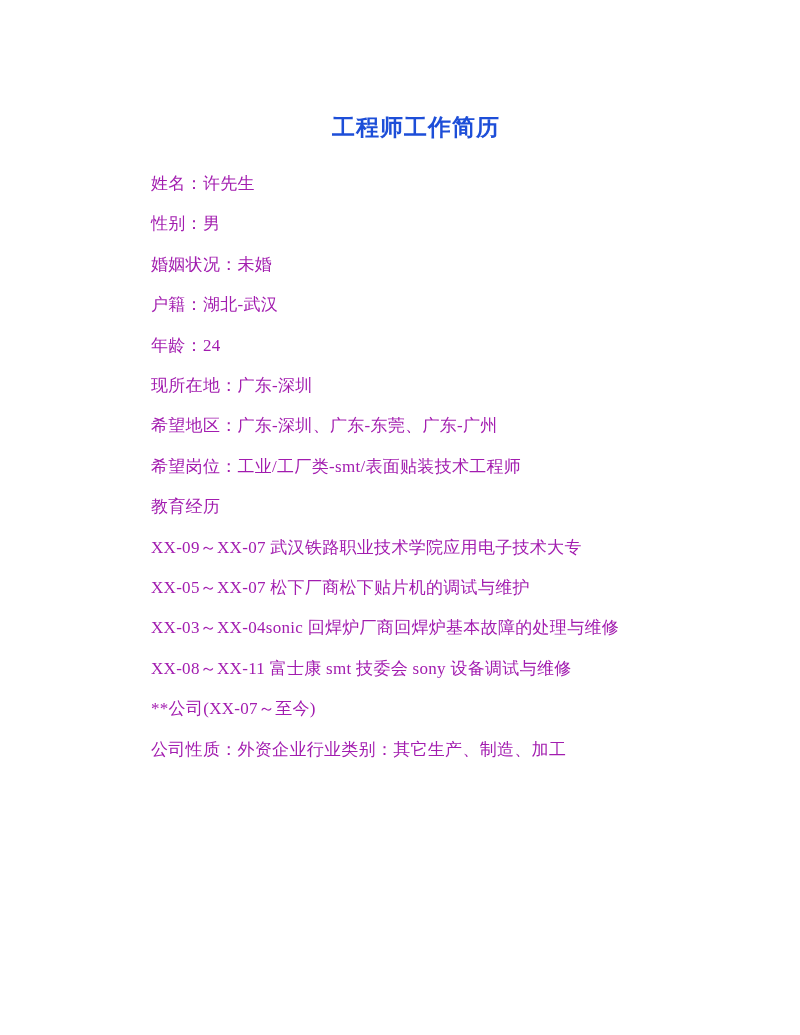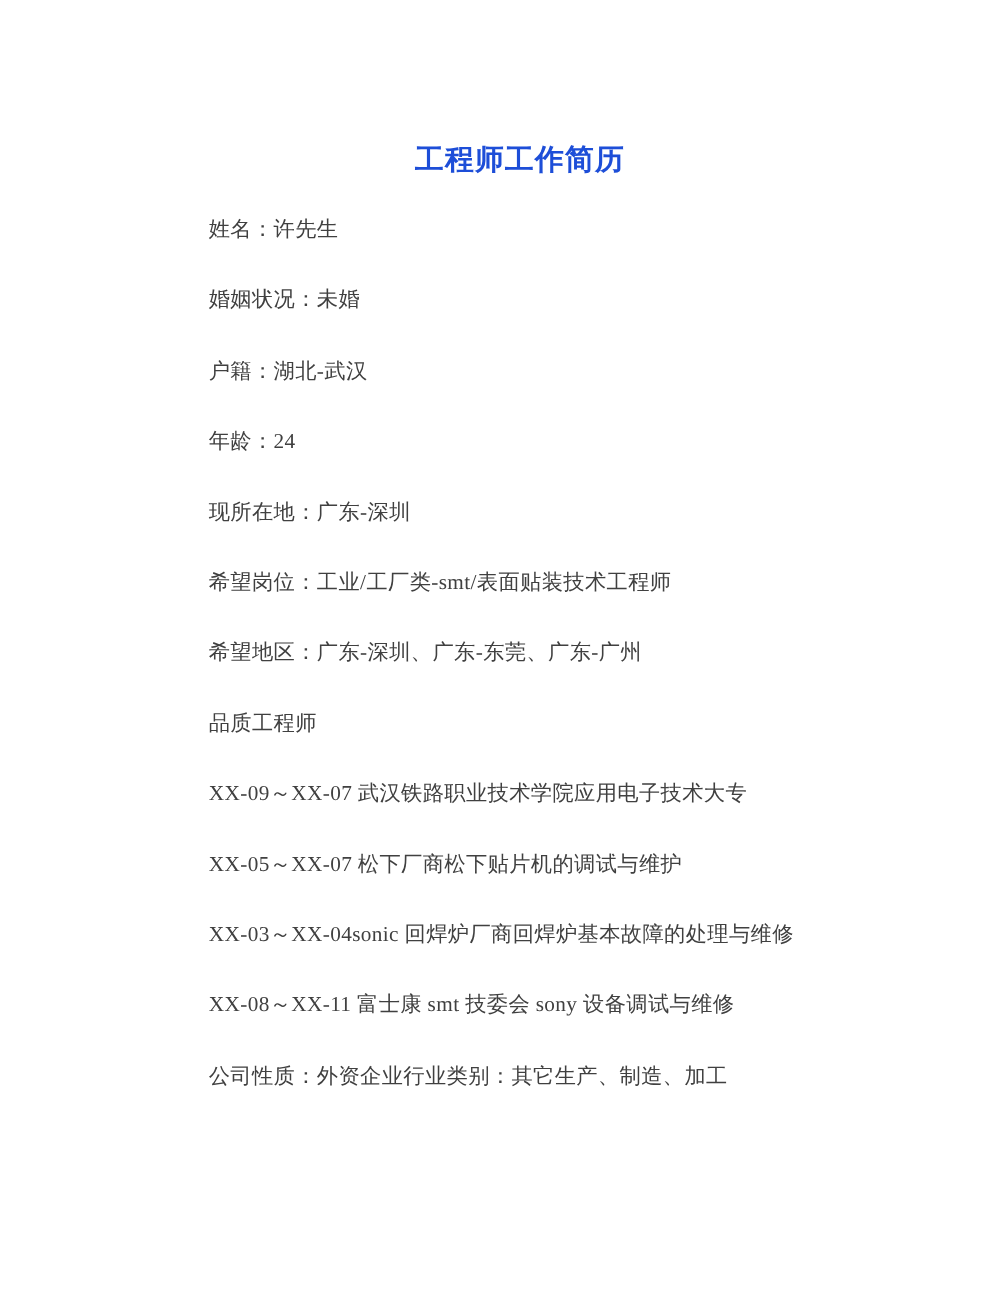--- a/index.html
+++ b/index.html
@@ -26,44 +26,46 @@
       line-height: 1;
       color: #1d4ed8;
       letter-spacing: 1px;
     }
     .doc-body {
       margin-top: 25px;
       padding-left: 151px;
       padding-right: 50px;
     }
     .doc-line {
-      margin: 16px;
+      margin: 0;
       font-size: 17px;
       line-height: 40.4px;
-      color: #404040;
+      color: #a21caf;
       white-space: nowrap;
       letter-spacing: 0.3px;
     }
   </style>
 </head>
 <body>
 
 <div class="page">
 
   <h1 class="doc-title">工程师工作简历</h1>
 
   <div class="doc-body">
     <p class="doc-line">姓名：许先生</p>
+    <p class="doc-line">性别：男</p>
     <p class="doc-line">婚姻状况：未婚</p>
     <p class="doc-line">户籍：湖北-武汉</p>
     <p class="doc-line">年龄：24</p>
     <p class="doc-line">现所在地：广东-深圳</p>
+    <p class="doc-line">希望地区：广东-深圳、广东-东莞、广东-广州</p>
     <p class="doc-line">希望岗位：工业/工厂类-smt/表面贴装技术工程师</p>
-    <p class="doc-line">希望地区：广东-深圳、广东-东莞、广东-广州</p>
-    <p class="doc-line">品质工程师</p>
+    <p class="doc-line">教育经历</p>
     <p class="doc-line">XX-09～XX-07 武汉铁路职业技术学院应用电子技术大专</p>
     <p class="doc-line">XX-05～XX-07 松下厂商松下贴片机的调试与维护</p>
     <p class="doc-line">XX-03～XX-04sonic 回焊炉厂商回焊炉基本故障的处理与维修</p>
     <p class="doc-line">XX-08～XX-11 富士康 smt 技委会 sony 设备调试与维修</p>
+    <p class="doc-line">**公司(XX-07～至今)</p>
     <p class="doc-line">公司性质：外资企业行业类别：其它生产、制造、加工</p>
   </div>
 
 </div>
 
 </body></html>

